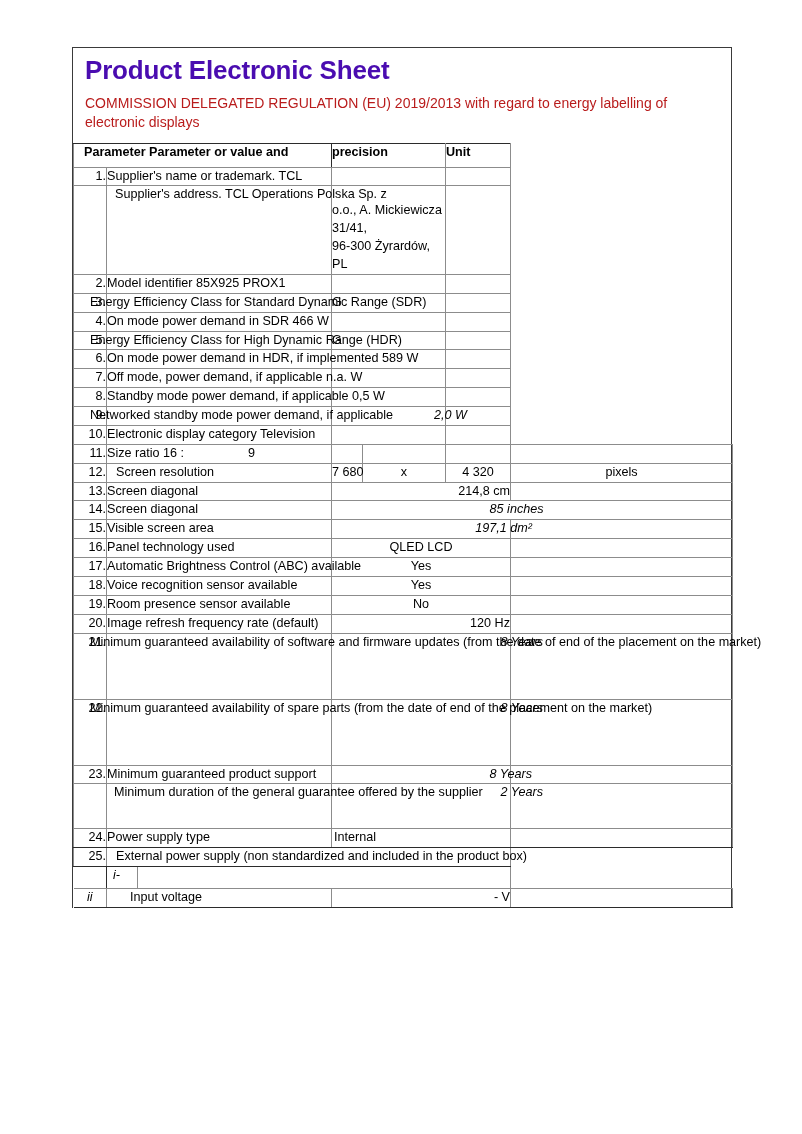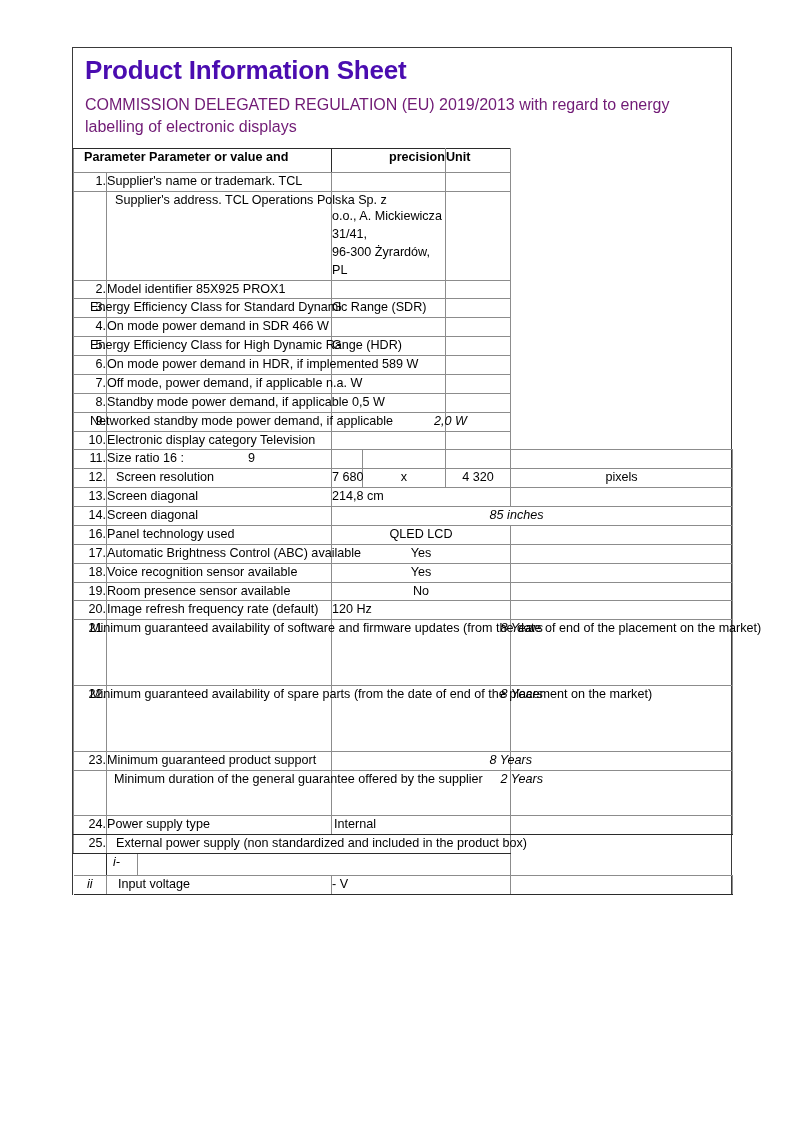--- a/index.html
+++ b/index.html
@@ -39,24 +39,24 @@
   }
   #doc-title {
     font-size: 26px;
     font-weight: bold;
     color: #4a0cb0;
     line-height: 1.12;
     margin: 0 0 9px 0;
     letter-spacing: -0.2px;
   }
   #doc-subtitle {
-    font-size: 16px;
+    font-size: 14px;
     line-height: 1.38;
     margin: 0;
-    color: #701a75;
+    color: #b91c1c;
   }
 
   
   table.sheet {
     border-collapse: collapse;
     table-layout: fixed;
     width: 660px;
     margin: 0;
     font-size: 12.6px;
   }
@@ -89,21 +89,21 @@
     white-space: normal;
   }
   .hang {
     padding-left: 22px;
     text-indent: -17px;
     white-space: normal;
   }
   .val {
     padding: 3px 4px 4px 6px;
   }
-  .val-right  { text-align: left;  padding: 3px 1px 4px 4px; }
+  .val-right  { text-align: right;  padding: 3px 1px 4px 4px; }
   .val-center { text-align: center; padding: 3px 4px 4px 4px; }
   .unit-cell  { padding: 3px 4px 4px 6px; }
   .unit-center{ text-align: center; }
 
   
   .spill {
     position: relative;
     text-align: right;
     font-style: italic;
   }
@@ -129,40 +129,40 @@
   }
 </style>
 </head>
 <body>
 
 <div id="page">
 
   <div id="doc-frame">
 
     <div id="header-block">
-      <div id="doc-title">Product Information Sheet</div>
+      <div id="doc-title">Product Electronic Sheet</div>
       <div id="doc-subtitle">COMMISSION DELEGATED REGULATION (EU) 2019/2013 with regard to energy labelling of electronic displays</div>
     </div>
 
     <table class="sheet">
       <colgroup>
         <col style="width:33px">
         <col style="width:31px">
         <col style="width:115px">
         <col style="width:79px">
         <col style="width:31px">
         <col style="width:83px">
         <col style="width:65px">
       </colgroup>
 
       <tbody>
           <tr>
         <td class="hdr cell-pad hard-top no-right" colspan="2" style="padding-left:10px;">Parameter Parameter or value and</td>
         <td class="hard-top no-left no-right" colspan="2"></td>
-        <td class="hdr hard-top hard-left cell-pad" colspan="2" style="vertical-align:bottom;padding-bottom:5px;text-align:right;">precision</td>
+        <td class="hdr hard-top hard-left cell-pad" colspan="2" style="vertical-align:bottom;padding-bottom:5px;">precision</td>
         <td class="hdr hard-top hard-left cell-pad">Unit</td>
       </tr>
 
       <tr>
         <td class="num hard-top">1.</td>
         <td class="param-text faint-left hard-top" colspan="3">Supplier's name or trademark. TCL</td>
         <td class="val hard-top hard-left" colspan="2"></td>
         <td class="unit-cell hard-top hard-left"></td>
       </tr>
 
@@ -266,20 +266,26 @@
         <td class="unit-cell hard-top hard-left"></td>
       </tr>
 
       <tr>
         <td class="num">14.</td>
         <td class="param-text faint-left" colspan="3">Screen diagonal</td>
         <td class="val-right hard-left spill spill-1 no-right" colspan="3"><span>85 inches</span></td>
         <td class="unit-cell no-left"></td>
       </tr>
 
+      <tr>
+        <td class="num">15.</td>
+        <td class="param-text faint-left" colspan="3">Visible screen area</td>
+        <td class="val-right hard-left spill spill-3" colspan="3"><span>197,1 dm²</span></td>
+        <td class="unit-cell hard-left"></td>
+      </tr>
 
       <tr>
         <td class="num">16.</td>
         <td class="param-text faint-left" colspan="3">Panel technology used</td>
         <td class="val-center hard-left" colspan="3">QLED LCD</td>
         <td class="unit-cell hard-left"></td>
       </tr>
 
       <tr>
         <td class="num">17.</td>
@@ -350,21 +356,21 @@
       </tr>
 
       <tr style="height:22px;">
         <td class="no-left no-right"></td>
         <td class="ital hard-left cell-pad" style="text-align:left;padding-left:6px;">i-</td>
         <td class="hard-left" colspan="5"></td>
       </tr>
 
       <tr>
         <td class="ital num no-left hard-bottom" style="text-align:center;padding-right:0;">ii</td>
-        <td class="param-text hard-left hard-bottom faint-left" colspan="3" style="padding-left:11px;">Input voltage</td>
+        <td class="param-text hard-left hard-bottom faint-left" colspan="3" style="padding-left:23px;">Input voltage</td>
         <td class="val-right hard-left hard-bottom" colspan="3">- V</td>
         <td class="unit-cell hard-left hard-bottom"></td>
       </tr>
 
     </tbody>
       </table>
   </div>
 
 
 </div>

